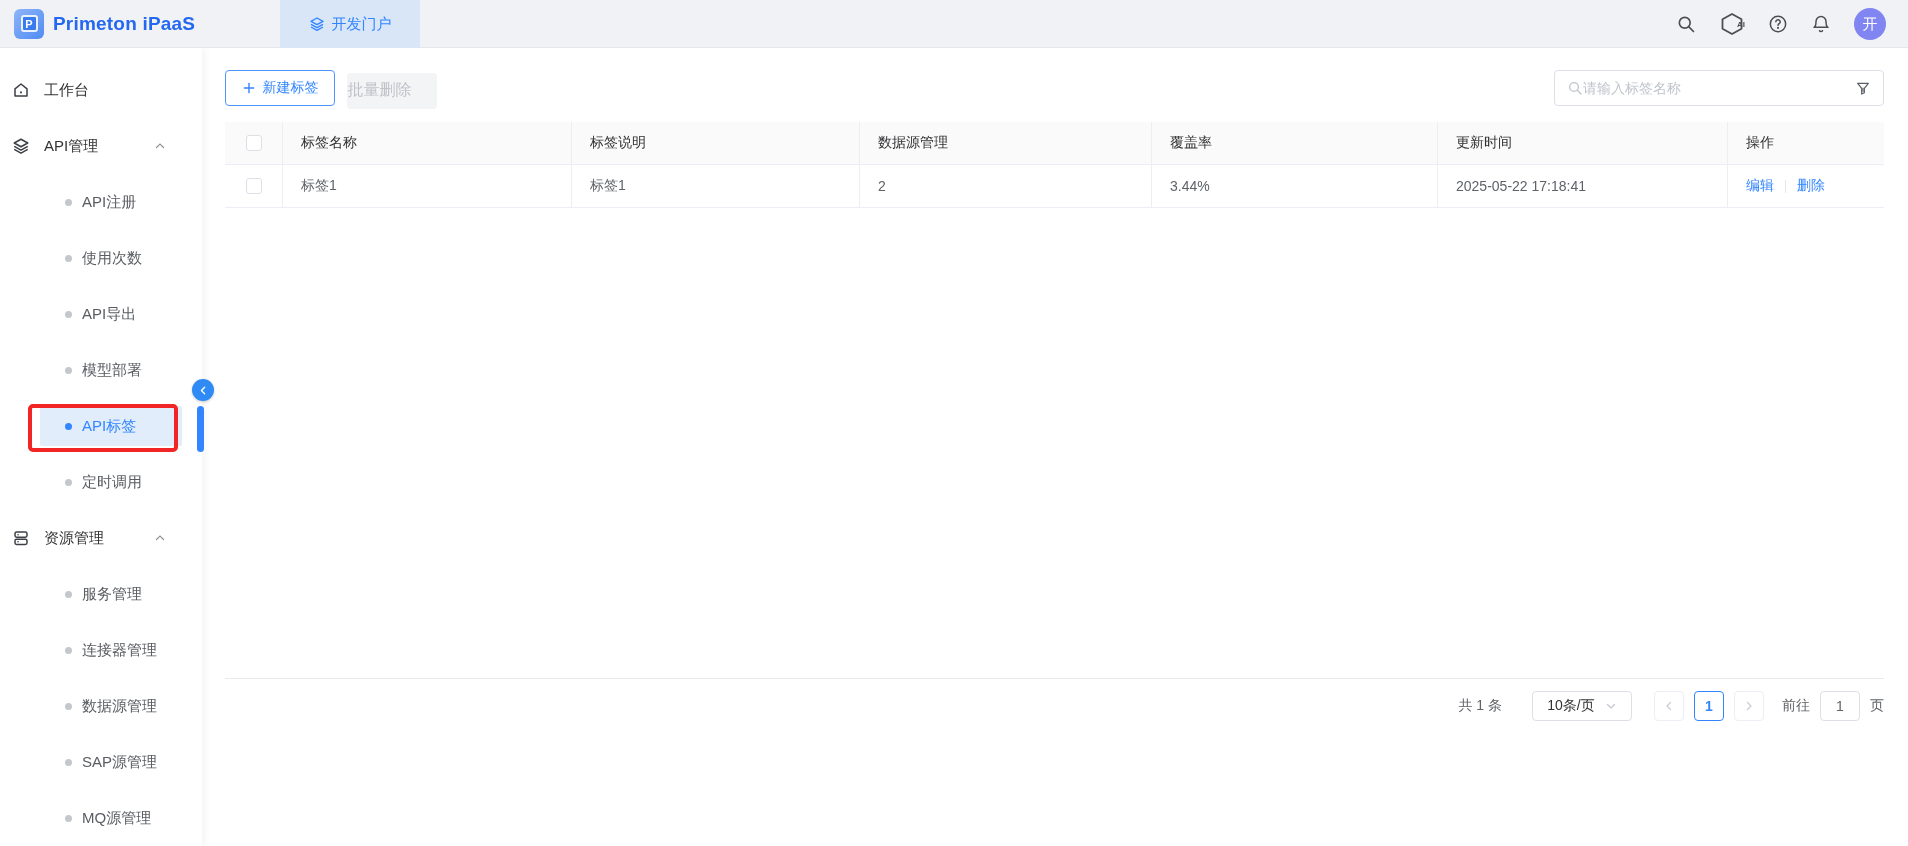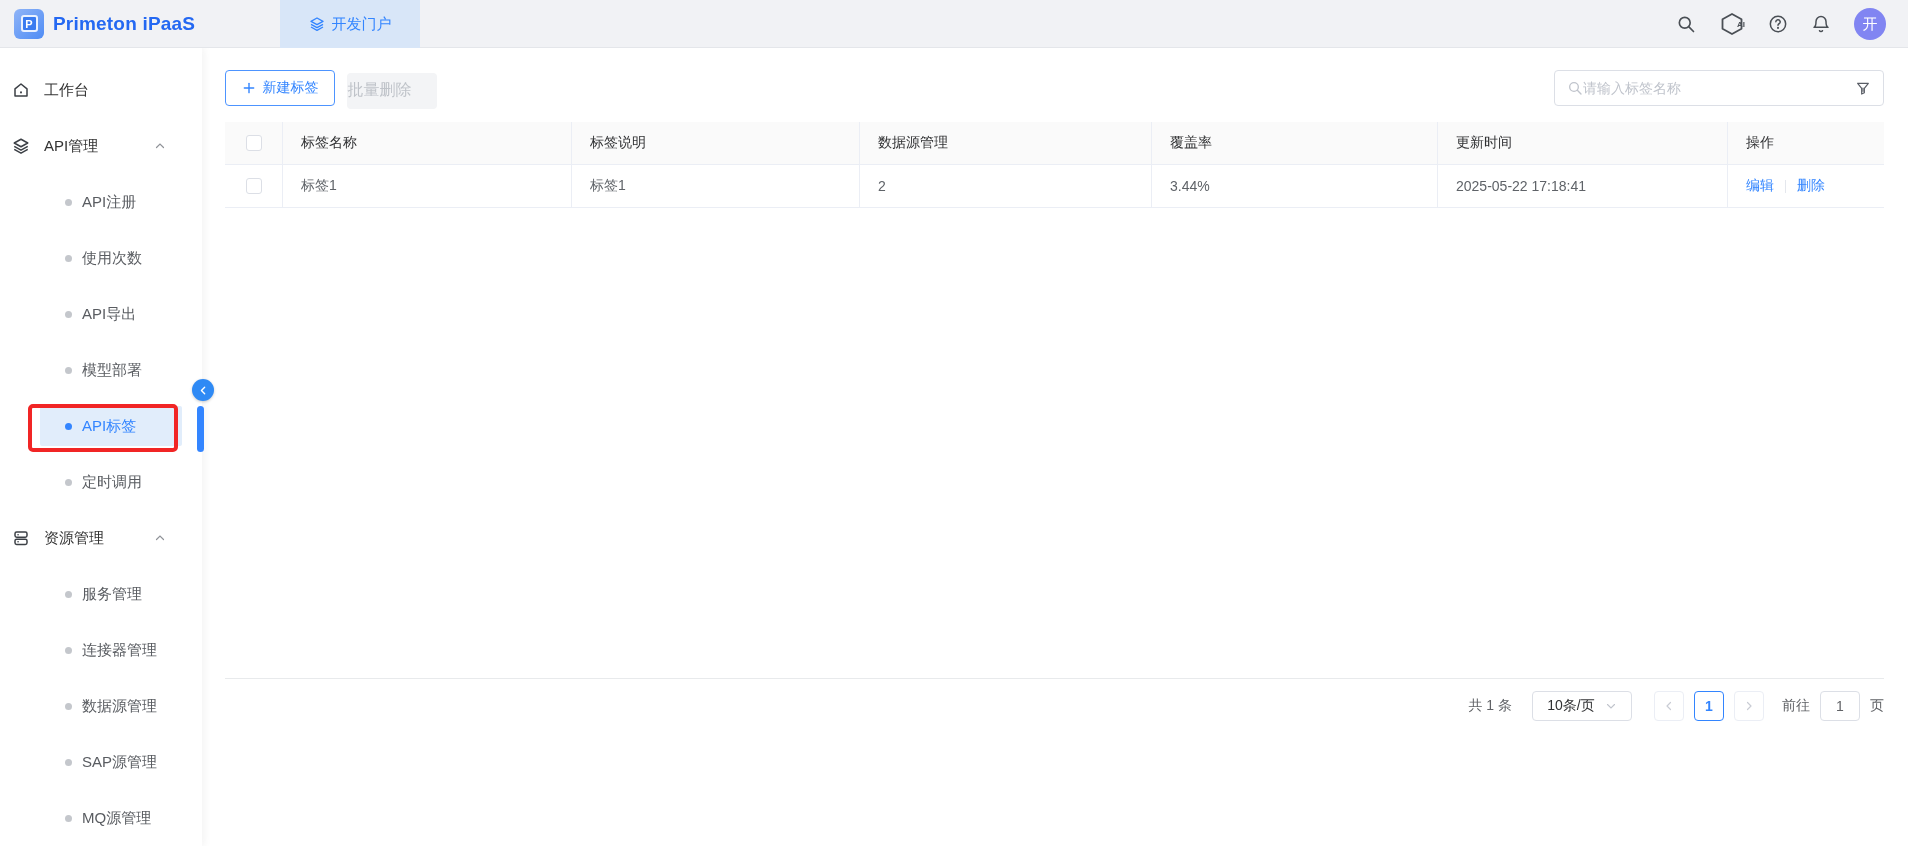--- a/index.html
+++ b/index.html
@@ -80,21 +80,21 @@
   .tr.head .td { color:#303133; font-weight:500; }
   .tr.row .td { color:#5f6368; }
   .checkbox { width:16px; height:16px; border:1px solid #dcdfe6; border-radius:3px; background:#fff; cursor:pointer; }
   .link { color:var(--accent,#3385ff); cursor:pointer; font-size:14px; }
   .act-sep { width:1px; height:13px; background:#e4e7ed; margin:0 11px; }
 
   
   .footer { position:absolute; left:23px; right:24px; bottom:0; height:76px; border-top:1px solid #e8eaec;
             display:flex; align-items:flex-start; justify-content:flex-end; padding-top:12px; }
   .pager { display:flex; align-items:center; gap:10px; color:#606266; font-size:14px; }
-  .total { margin-right:10px; }
+  .total { margin-right:20px; }
   .page-size { width:100px; height:30px; border:1px solid #dcdfe6; border-radius:4px; background:#fff;
                display:flex; align-items:center; justify-content:center; gap:10px; color:#303133;
                font-weight:500; cursor:pointer; }
   .page-size .cd { color:#c0c4cc; }
   .pg-btn { width:30px; height:30px; border:1px solid #ebeef5; border-radius:4px; background:#fff;
             display:flex; align-items:center; justify-content:center; color:#c9ccd4; cursor:pointer; }
   .pg-btn.prev { margin-left:12px; }
   .pg-cur { width:30px; height:30px; border:1px solid var(--accent,#3385ff); border-radius:4px;
             color:var(--accent,#3385ff); font-weight:bold; background:#fff;
             display:flex; align-items:center; justify-content:center; cursor:pointer; }

